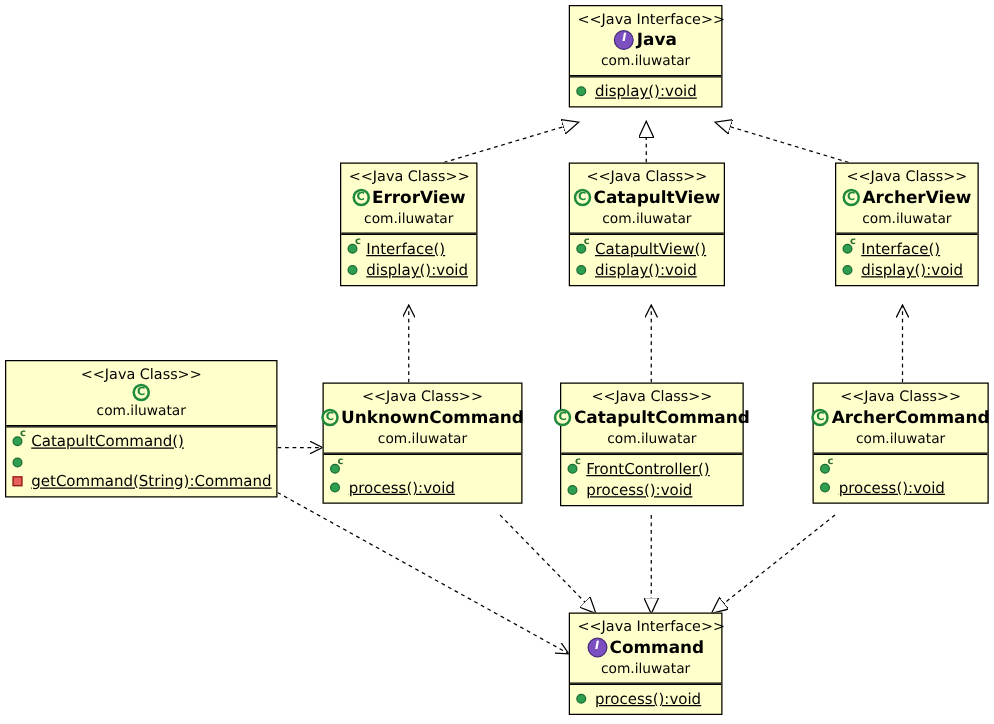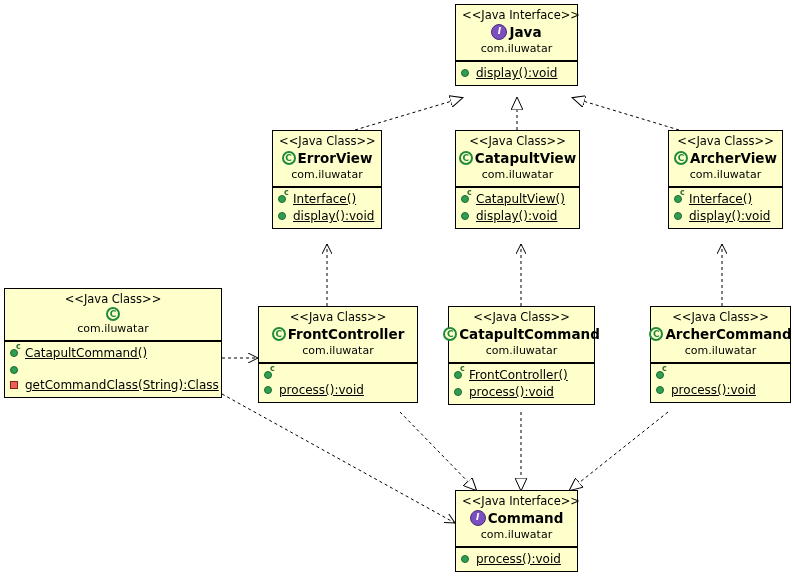--- a/index.html
+++ b/index.html
@@ -297,31 +297,31 @@
       </div>
       <div class="member">
         <span class="icon-public">
             <span class="dot"></span>
           </span>
       </div>
       <div class="member">
         <span class="icon-private">
             <span class="sq"></span>
           </span>
-        <span class="member-text">getCommandClass(String):Class</span>
+        <span class="member-text">getCommand(String):Command</span>
       </div>
     </div>
   </div>
 
   <div class="uml-box" style="left:258px; top:306px; width:160px;">
     <div class="uml-header">
       <div class="stereotype">&lt;&lt;Java Class&gt;&gt;</div>
       <div class="cls-title">
         <span class="icon-class">C</span>
-        <span>FrontController</span>
+        <span>UnknownCommand</span>
       </div>
       <div class="pkg">com.iluwatar</div>
     </div>
     <div class="uml-members">
       <div class="member">
         <span class="icon-public">
             <span class="dot"></span>
             <span class="ctor">c</span>
           </span>
       </div>

